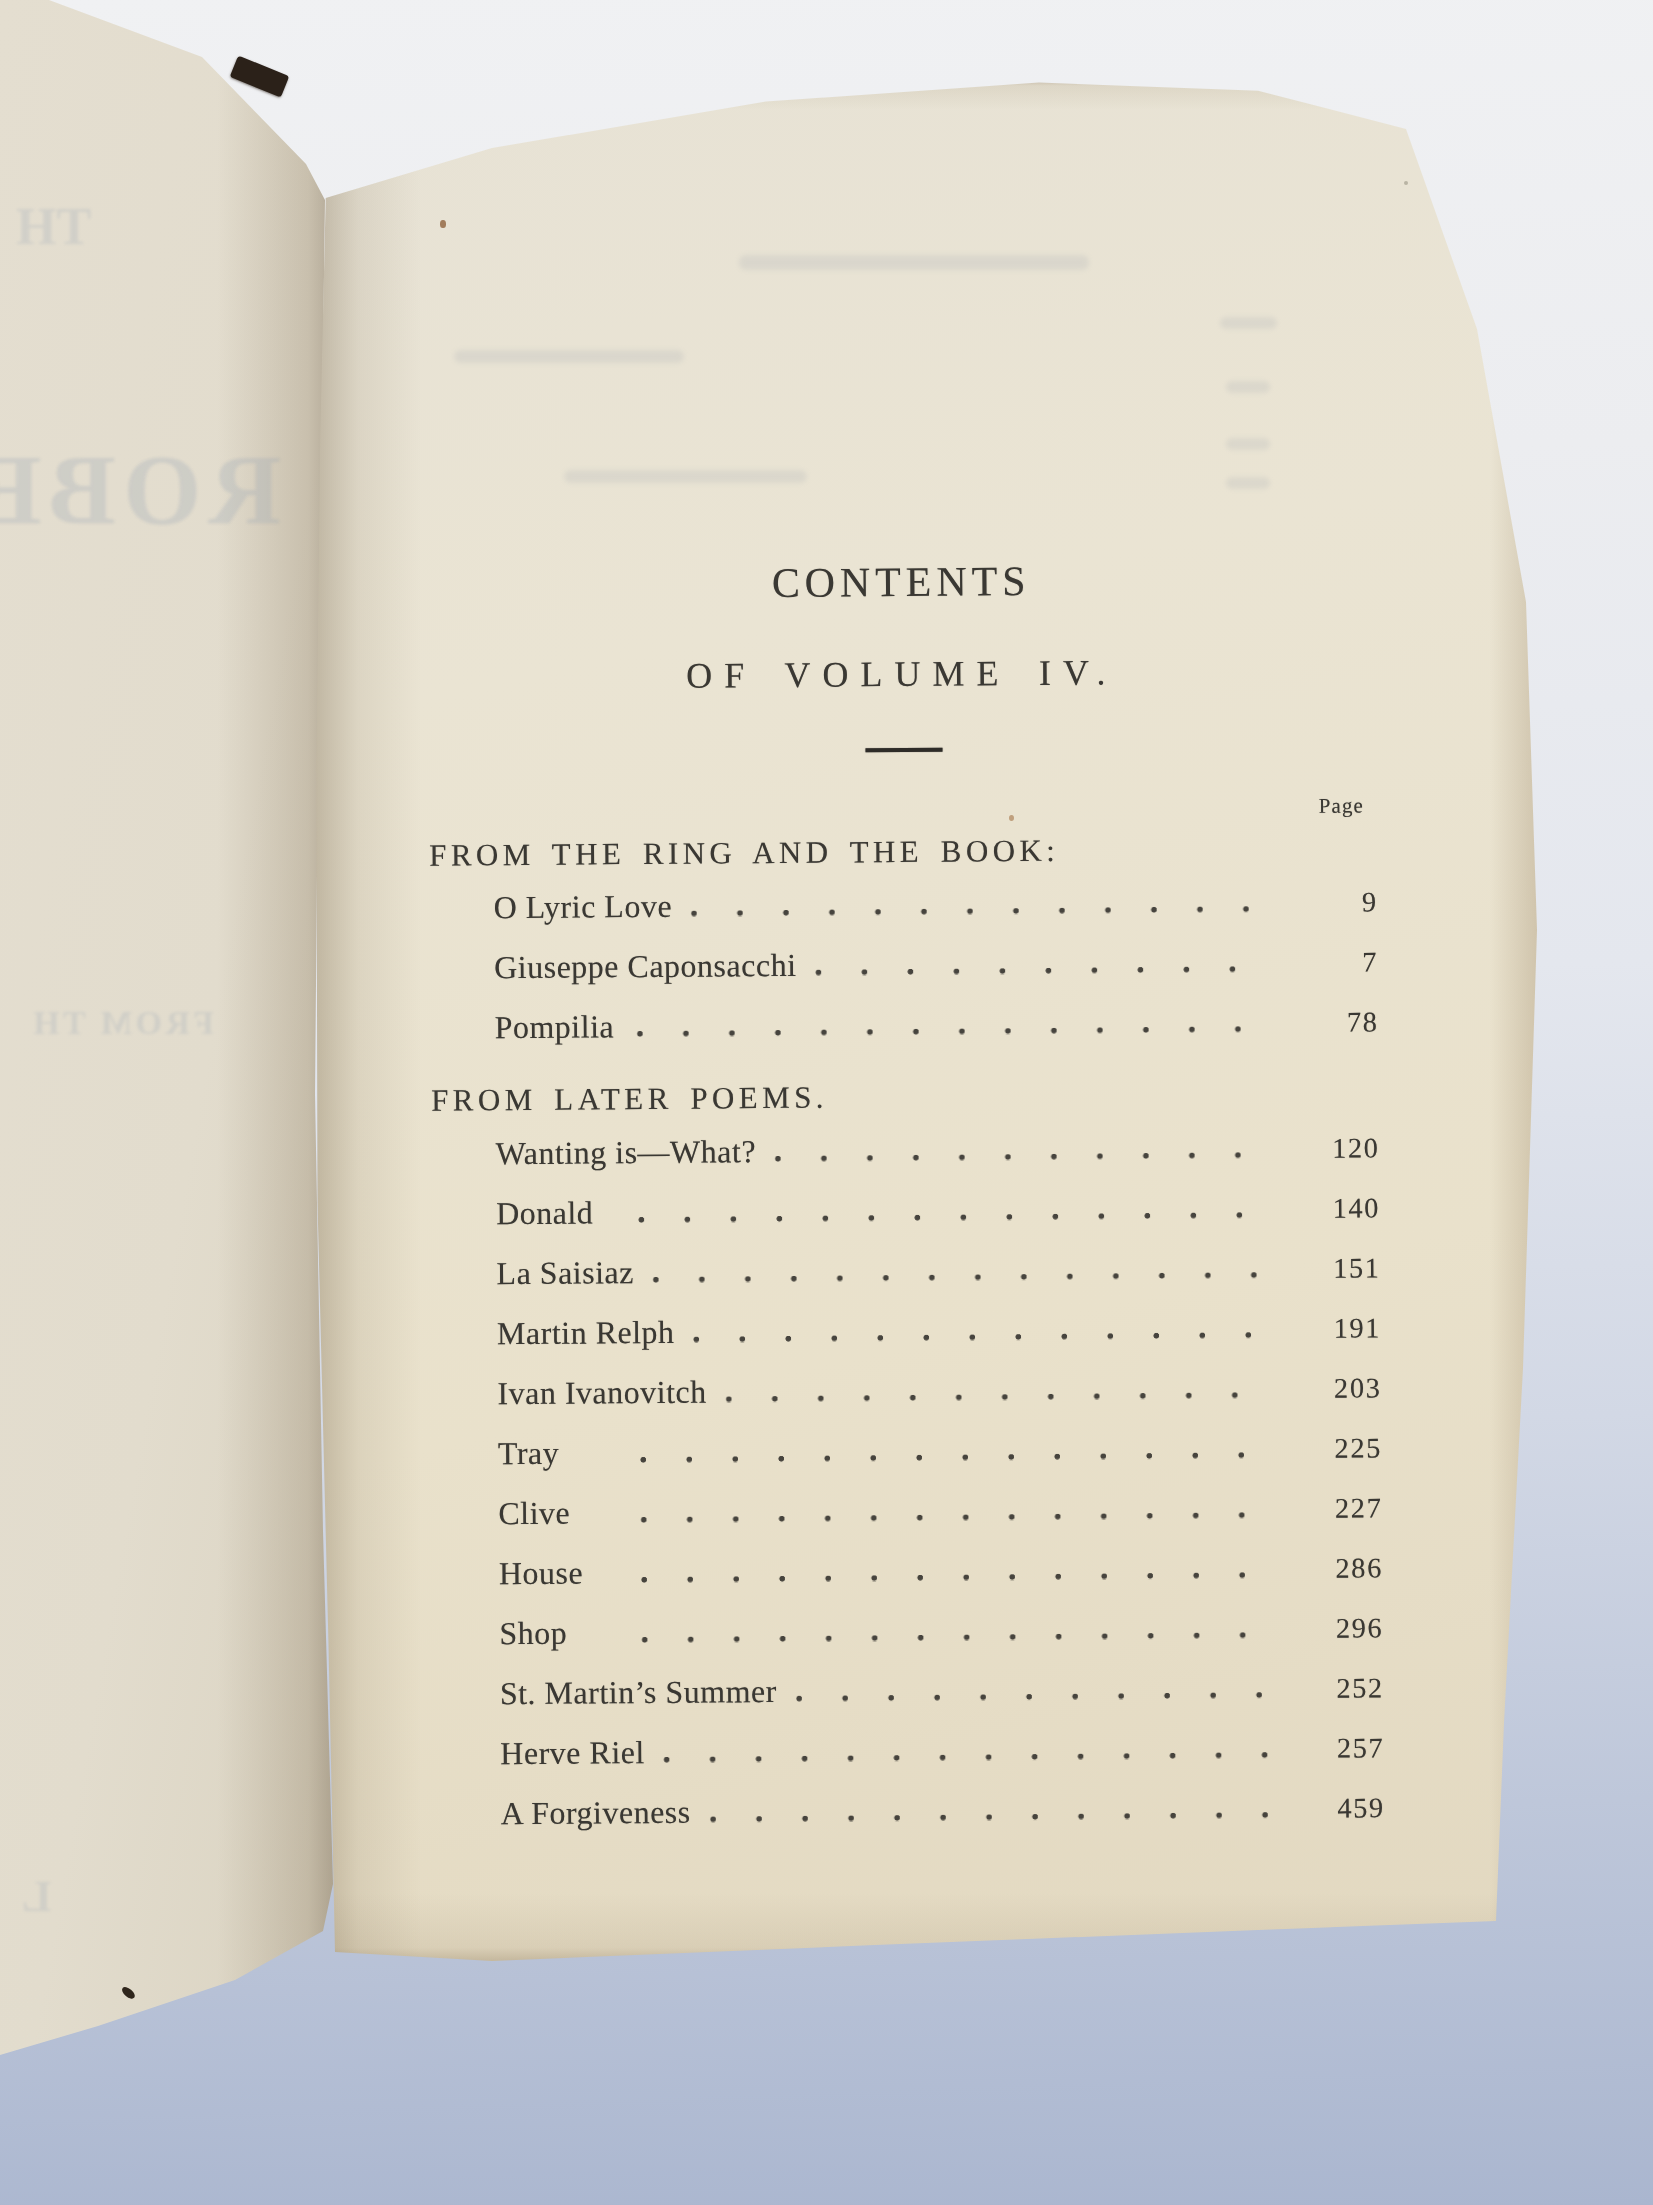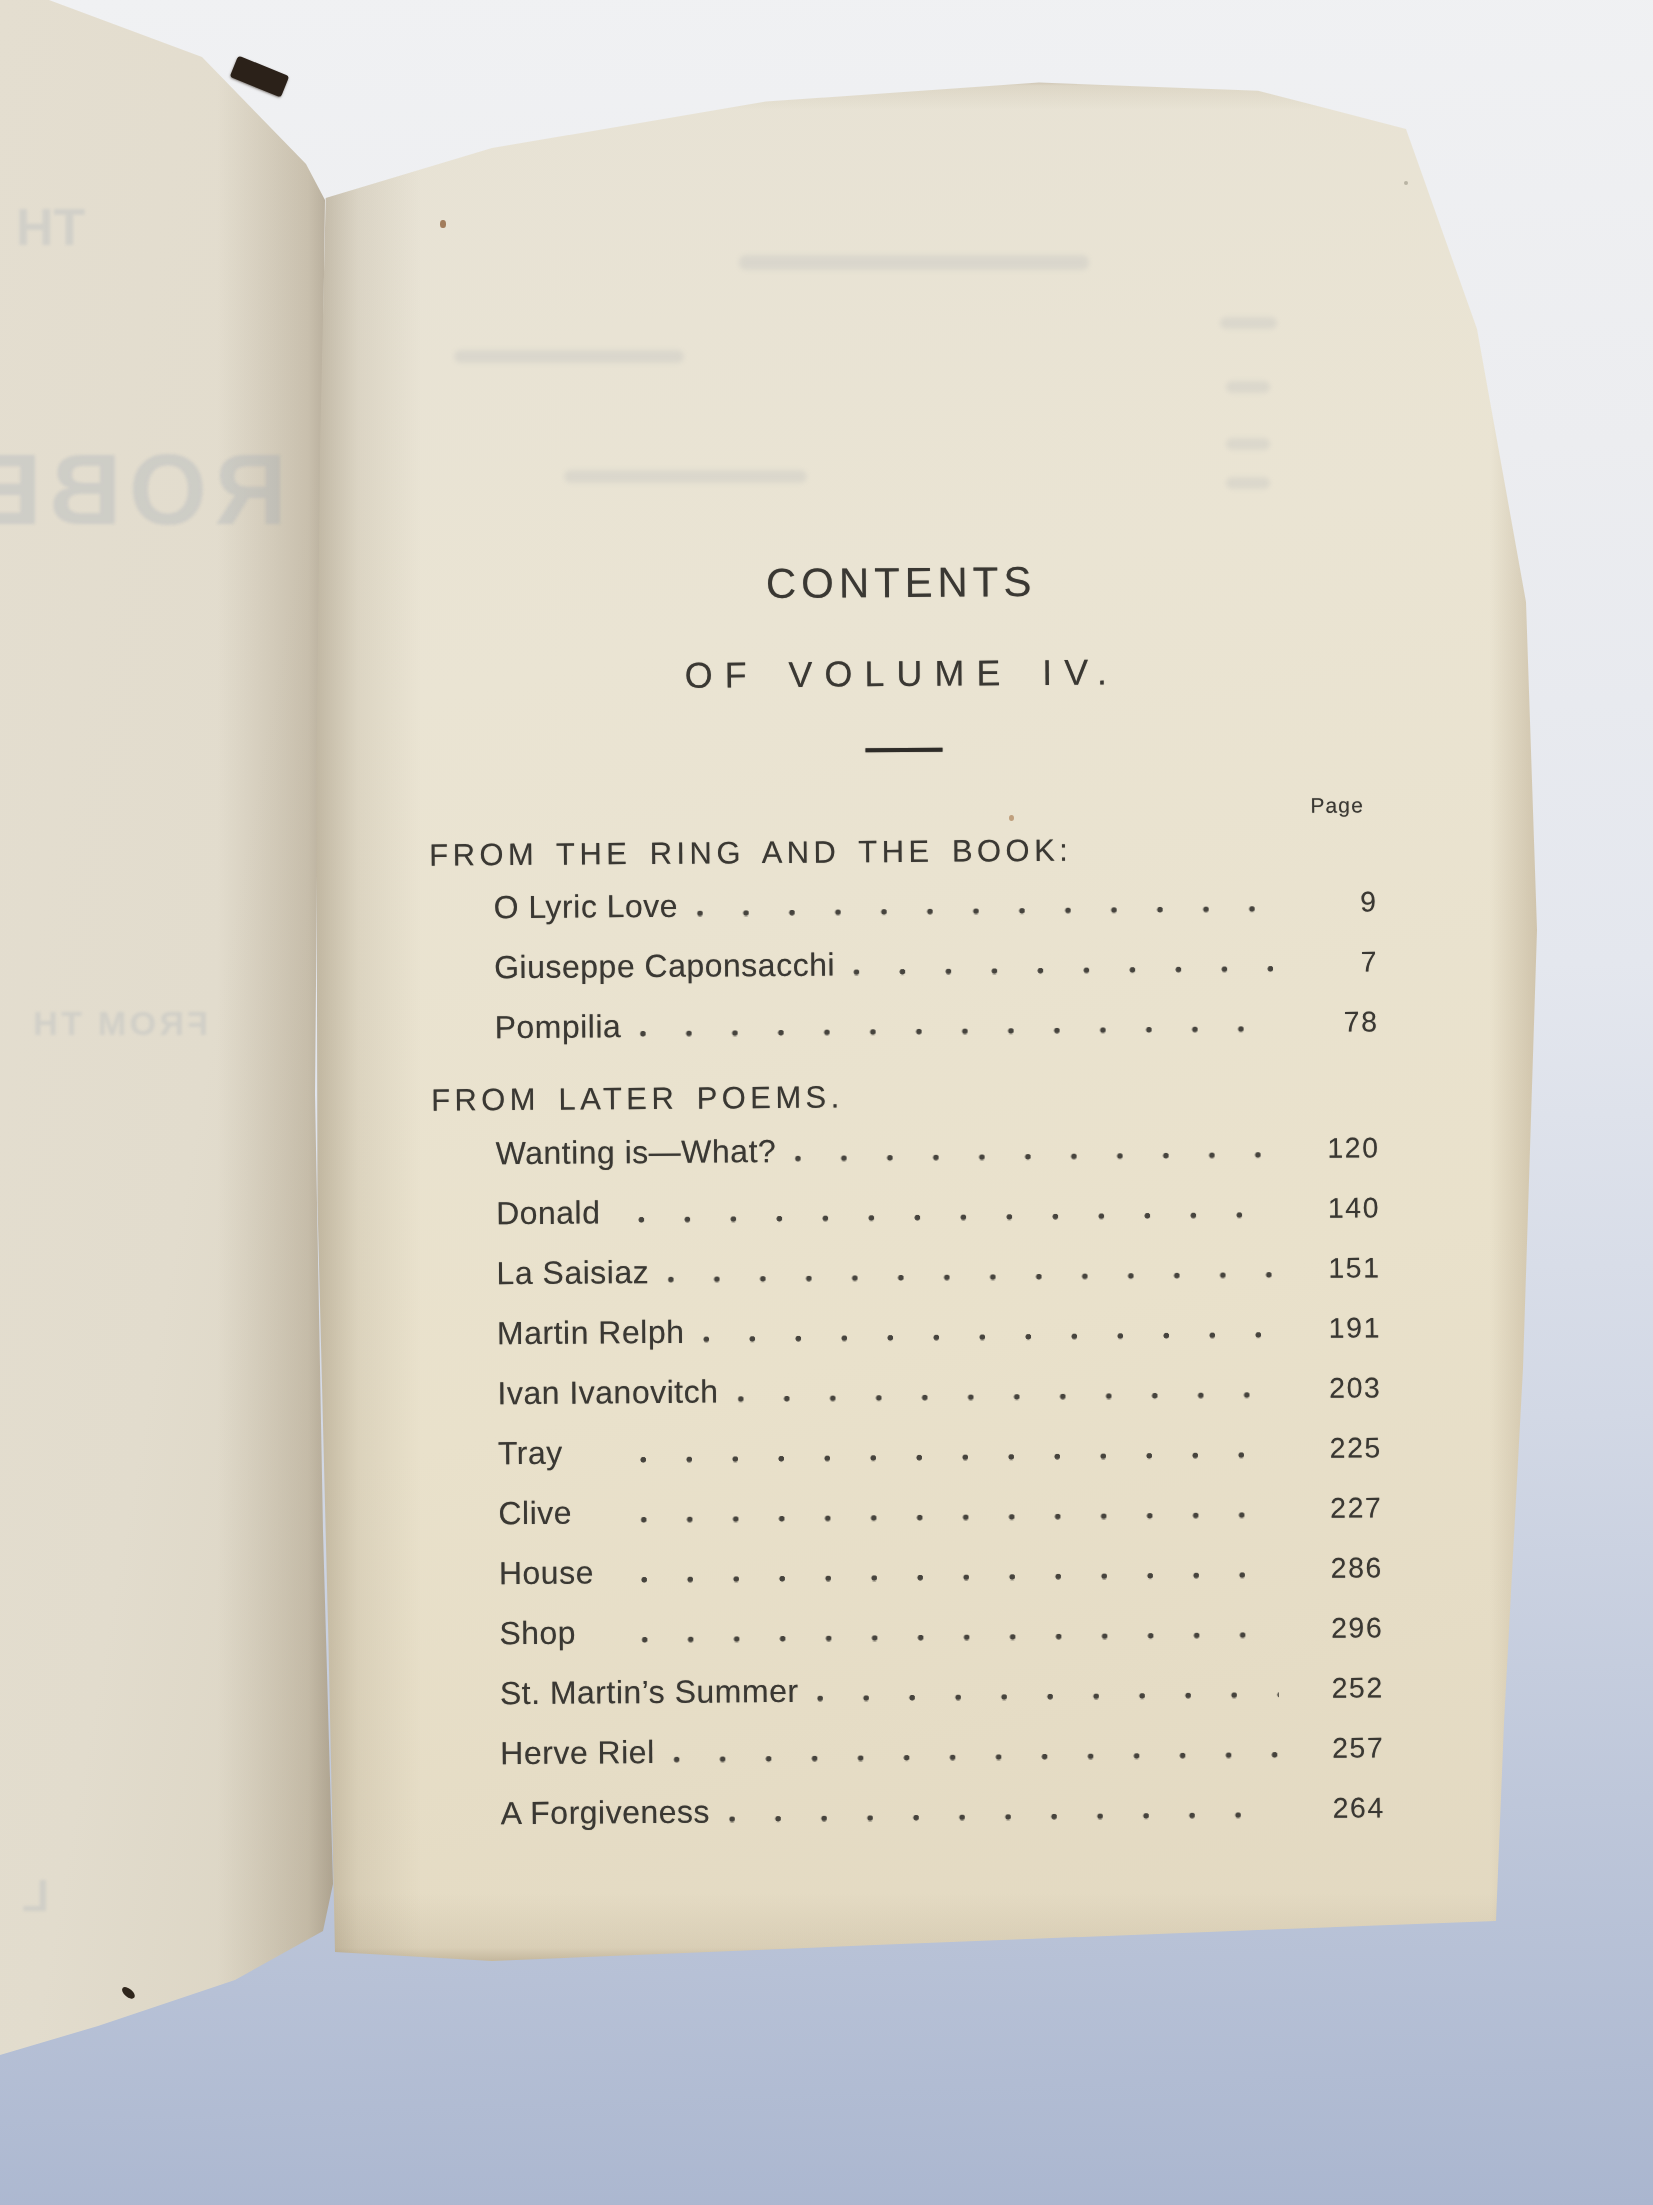--- a/index.html
+++ b/index.html
@@ -1,20 +1,20 @@
 <!DOCTYPE html>
 <html style="--ink: #3a3833; --paper: #e9e1cb; --paper-left: #e4ded0; --background-bottom: #aab6cf; --cover-edge: #2b2119; --ghost: #93a1b3;font-size:8.8px"><head>
 <meta charset="utf-8">
 <title>CONTENTS OF VOLUME IV.</title>
 <style>
   html,body{margin:0;padding:0;background:#aab6cf;}
   .scene{
     position:relative;width:1654px;height:2205px;overflow:hidden;
     background:linear-gradient(178deg,#f0f1f3 0%,#ecedf0 22%,#e4e7ee 45%,#d2d8e5 65%,#bec7da 82%,var(--background-bottom,#aab6cf) 100%);
-    font-family:Liberation Sans, sans-serif;
+    font-family:Liberation Serif, serif;
   }
   
   .left-page{
     position:absolute;left:0;top:0;width:350px;height:2073px;
     clip-path:polygon(0px 0px,49px 0px,202px 57px,306px 164px,325px 200px,319px 656px,315px 1094px,323px 1531px,333px 1884px,323px 1931px,235px 1980px,98px 2026px,0px 2055px);
     background:
       linear-gradient(to right, rgba(0,0,0,0) 62%, rgba(110,90,60,.22) 88%, rgba(78,60,38,.40) 99%),
       linear-gradient(100deg,var(--paper-left,#e4ded0) 0%,#e2dccd 55%,#d9d2c0 100%);
     filter:drop-shadow(1.1px 1.1px 1.6px rgba(80,68,50,.25));
   }
@@ -209,20 +209,20 @@
             <span class="entry-page-number">252</span>
           </div>
           <div class="toc-row">
             <span class="entry-title">Herve Riel</span>
             <span class="dot-leader"></span>
             <span class="entry-page-number">257</span>
           </div>
           <div class="toc-row">
             <span class="entry-title">A Forgiveness</span>
             <span class="dot-leader"></span>
-            <span class="entry-page-number">264</span>
+            <span class="entry-page-number">459</span>
           </div>
         </div>
     </div>
   </div>
 
 </div>
 
 
 </body></html>

